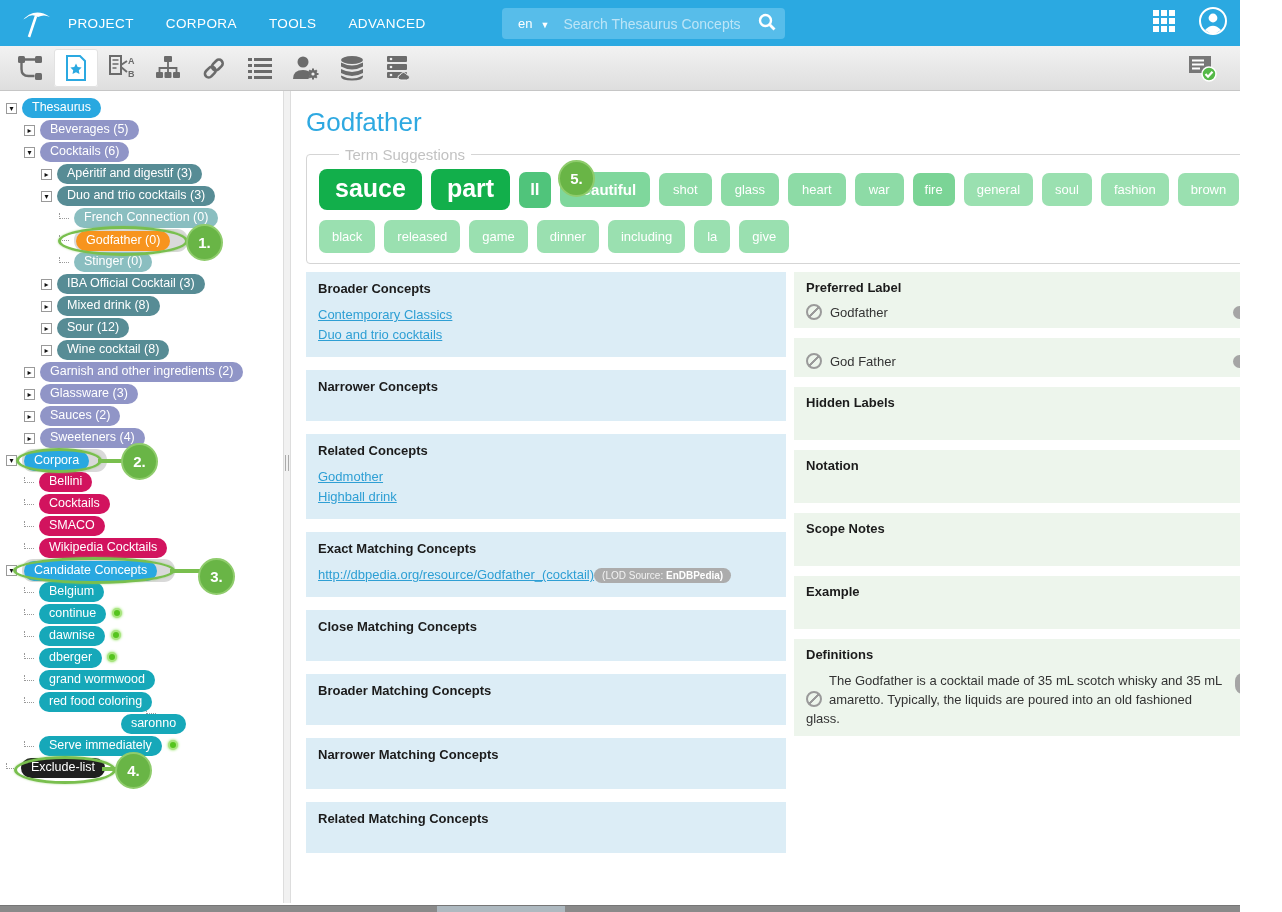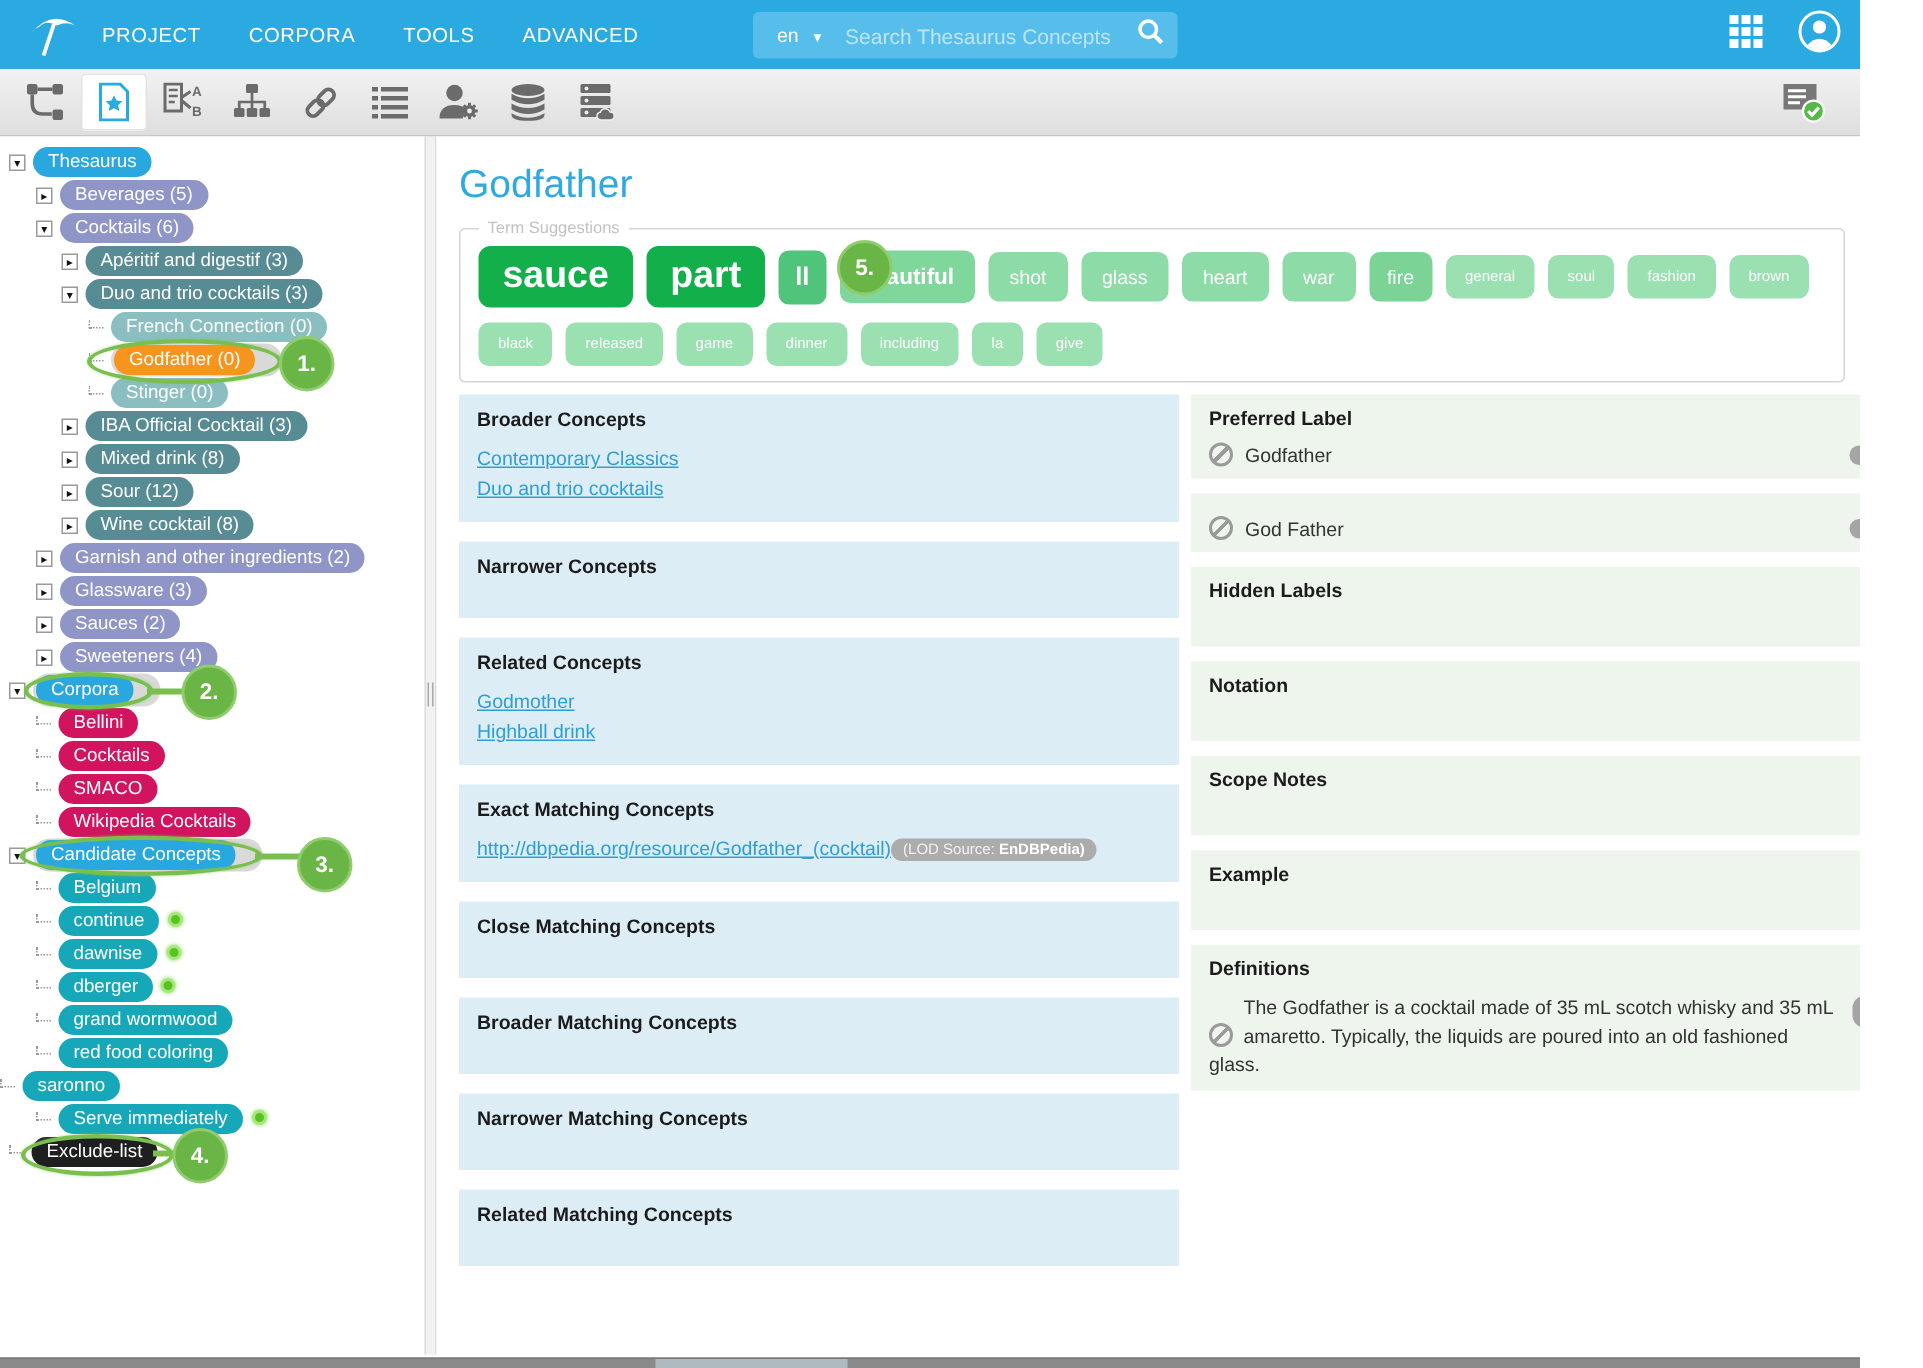--- a/index.html
+++ b/index.html
@@ -38,30 +38,30 @@
   .pill { display:inline-block; color:#fff; font-size:12.5px; line-height:15px; padding:2px 10px 3px; border-radius:10px; white-space:nowrap; cursor:pointer; position:relative; z-index:3; }
   .c-blue{background:#29A8E0;} .c-purple{background:#9095C7;} .c-teal{background:#578C95;}
   .c-teal-light{background:#8ABEC0;} .c-orange{background:#F7941E;} .c-magenta{background:#D2135E;}
   .c-cyan{background:#16A8B9;} .c-black{background:#1F1F1F;}
   .selwrap { background:#D9D9D9; border-radius:11px; padding:1px 18px 1px 2px; display:inline-block; position:relative; z-index:2; }
 
   
   .page-title { font-size:26px; color:#2FA9E1; font-weight:400; }
   .uri-link { display:inline-block; margin-top:12px; font-size:11px; font-style:italic; font-weight:bold; color:#2E9FD4; text-decoration:underline; }
   .suggest { margin-top:8px; margin-right:0; border:1px solid #D5D5D5; border-radius:4px; padding:4px 12px 10px; }
-  .suggest legend { font-size:11px; color:#C2C2C2; padding:0 6px; margin-left:0; }
+  .suggest legend { font-size:15px; color:#C2C2C2; padding:0 6px; margin-left:20px; }
   .tagrow { display:flex; align-items:center; flex-wrap:nowrap; }
   .tagrow1 { margin:2px 0 10px; }
   .tag { border-radius:7px; color:#fff; display:inline-block; margin-right:9px; white-space:nowrap; cursor:pointer; }
   .s-xl { background:#12AF4B; font-size:25px; font-weight:bold; padding:5px 16px 7px; border-radius:8px; }
   .s-lg { background:#50C47B; font-size:17px; font-weight:bold; padding:8px 11px; }
   .s-mdb{ background:#7FD79C; font-size:15px; font-weight:bold; padding:9px 14px; }
   .s-md { background:#8DDBA6; font-size:13px; padding:9px 14px; }
   .s-md2{ background:#7BD496; font-size:13px; padding:9px 12px; }
-  .s-sm { background:#9AE0B0; font-size:10px; padding:9px 13px; }
+  .s-sm { background:#9AE0B0; font-size:13px; padding:9px 13px; }
 
   .columns { display:flex; gap:8px; margin-top:8px; }
   .col-left { width:480px; flex:0 0 auto; }
   .col-right { width:481px; flex:0 0 auto; }
 
   .cpanel { background:#DCEDF6; padding:9px 12px 12px; margin-bottom:13px; }
   .cpanel.empty { min-height:51px; }
   .panel-h { font-size:13px; font-weight:bold; color:#1b1b1b; margin-bottom:9px; }
   .clink { display:block; color:#2E9FD4; font-size:13px; text-decoration:underline; line-height:20px; cursor:pointer; }
   .match-row { display:flex; align-items:center; }
@@ -363,21 +363,21 @@
         <span class="pill c-cyan">dberger</span>
       </div>
       <div class="trow" style="padding-left: 24px;">
         <span class="stub"></span>
         <span class="pill c-cyan">grand wormwood</span>
       </div>
       <div class="trow" style="padding-left: 24px;">
         <span class="stub"></span>
         <span class="pill c-cyan">red food coloring</span>
       </div>
-      <div class="trow" style="">
+      <div class="trow" style="padding-left: 24px; flex-direction: column;">
         <span class="stub"></span>
         <span class="pill c-cyan">saronno</span>
       </div>
       <div class="trow" style="padding-left: 24px;">
         <span class="stub"></span>
         <span class="pill c-cyan">Serve immediately</span>
       </div>
       <div class="trow" style="padding-left: 6px;">
         <span class="stub"></span>
         <span class="pill c-black">Exclude-list</span>

